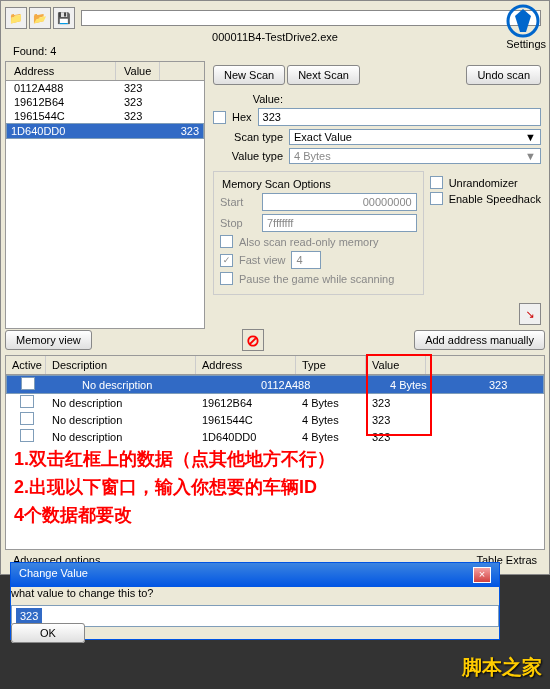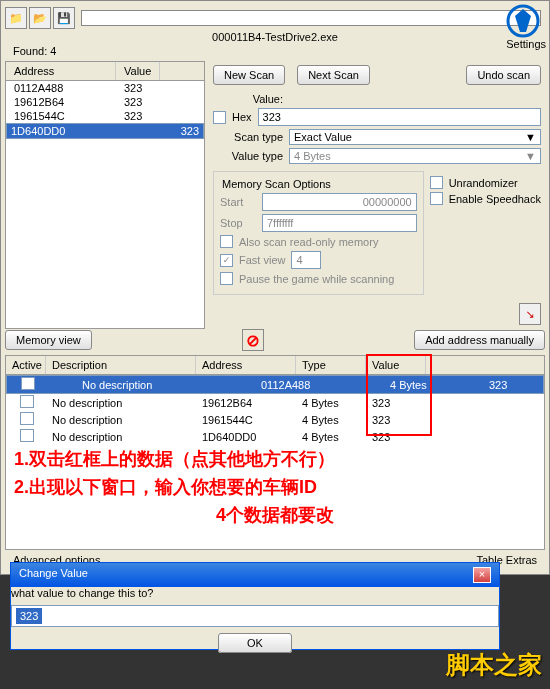--- a/index.html
+++ b/index.html
@@ -14,21 +14,21 @@
 .found{padding:2px 8px}
 .cols{display:flex;gap:4px;margin-top:2px}
 .left{width:200px;border:1px solid #999;background:#fff}
 .hdr{display:flex;background:#ece9d8;border-bottom:1px solid #999}
 .hdr span{padding:3px 8px;border-right:1px solid #ccc;cursor:pointer}
 .hdr .c1{width:110px}
 .lrow{display:flex;font-family:monospace;padding:1px 8px}
 .lrow .c1{width:110px}
 .lrow.sel{background:#316ac5;color:#fff}
 .right{flex:1;padding:4px}
-.btnrow{display:flex;gap:12px;margin-bottom:8px}
+.btnrow{display:flex;gap:2px;margin-bottom:8px}
 .btn{padding:3px 10px;border:1px solid #888;background:linear-gradient(#fff,#e0e0e0);border-radius:3px;cursor:pointer}
 .frow{display:flex;align-items:center;gap:6px;margin:3px 0}
 .lbl{text-align:right;width:70px}
 .inp{border:1px solid #7f9db9;padding:2px 4px;background:#fff}
 .sel{border:1px solid #7f9db9;padding:1px 4px;background:#ffffff;display:flex;justify-content:space-between;align-items:center}
 .cb{width:13px;height:13px;border:1px solid #7f9db9;background:#fff;display:inline-flex;align-items:center;justify-content:center;font-size:9px}
 .cb.ck::before{content:"✓"}
 .dis{color:#888}
 .grp{border:1px solid #ccc;padding:6px;margin-top:4px}
 .grp .gt{margin-top:-12px;background:#ece9d8;display:inline-block;padding:0 2px}
@@ -46,21 +46,21 @@
 .trow span{padding:0 6px}
 .trow .cb{margin-left:8px}
 .redbox{position:absolute;border:2px solid red;pointer-events:none}
 .redtext{color:red;font-weight:bold;font-size:18px;font-family:"Microsoft YaHei",sans-serif;padding:2px 8px}
 .ftr{display:flex;justify-content:space-between;padding:4px 8px}
 .dialog{position:absolute;left:10px;top:562px;width:490px;background:#ece9d8;border:1px solid #0054e3}
 .dtitle{background:linear-gradient(#3b84e0,#0054e3);color:#fff;padding:4px 8px;display:flex;justify-content:space-between}
 .dclose{width:18px;height:16px;background:linear-gradient(#f5a0a0,#d04040);border:1px solid #fff;color:#fff;text-align:center;line-height:13px;cursor:pointer}
 .dbody{}
 .selinp{background:#316ac5;color:#fff;padding:2px 4px;display:inline-block}
-.watermark{position:absolute;right:8px;bottom:8px;color:#ffcc00;font-size:24px;font-weight:bold;text-shadow:1px 1px 2px #000;font-family:"SimHei"}
+.watermark{position:absolute;right:8px;bottom:8px;color:#ffcc00;font-size:20px;font-weight:bold;text-shadow:1px 1px 2px #000;font-family:"SimHei"}
 </style>
 </head>
 <body>
 
 <div class="main">
  <div class="toolbar">
   <div class="tbtn">📁</div>
   <div class="tbtn">📂</div>
   <div class="tbtn">💾</div>
   <div class="progress"></div>
@@ -217,34 +217,34 @@
           <span class="tc1"><span class="cb"></span></span>
           <span class="tc2">No description</span>
           <span class="tc3">1D640DD0</span>
           <span class="tc4">4 Bytes</span>
           <span class="tc5">323</span>
         </div>
       </div>
   <div class="redbox" style="left:360px;top:-2px;width:66px;height:82px"></div>
   <div class="redtext">1.双击红框上的数据（点其他地方不行）</div>
   <div class="redtext">2.出现以下窗口，输入你想要的车辆ID</div>
-  <div class="redtext" style="text-align:center">4个数据都要改</div>
+  <div class="redtext" style="text-align:left">4个数据都要改</div>
   <div style="height:20px"></div>
  </div>
  <div class="ftr">
   <span>Advanced options</span>
   <span>Table Extras</span>
  </div>
 </div>
 
 <div class="dialog">
  <div class="dtitle">
   <span>Change Value</span>
   <span class="dclose">×</span>
  </div>
  <div class="dbody">
   <div style="margin-bottom:6px">what value to change this to?</div>
   <div class="inp" style="width:100%"><span class="selinp">323</span></div>
-  <div style="text-align:center;margin-top:10px"><span class="btn" style="padding:3px 28px">OK</span></div>
+  <div style="text-align:left;margin-top:0"><span class="btn" style="padding:3px 28px">OK</span></div>
  </div>
 </div>
 
 <div class="watermark">脚本之家</div>
 
 </body></html>

